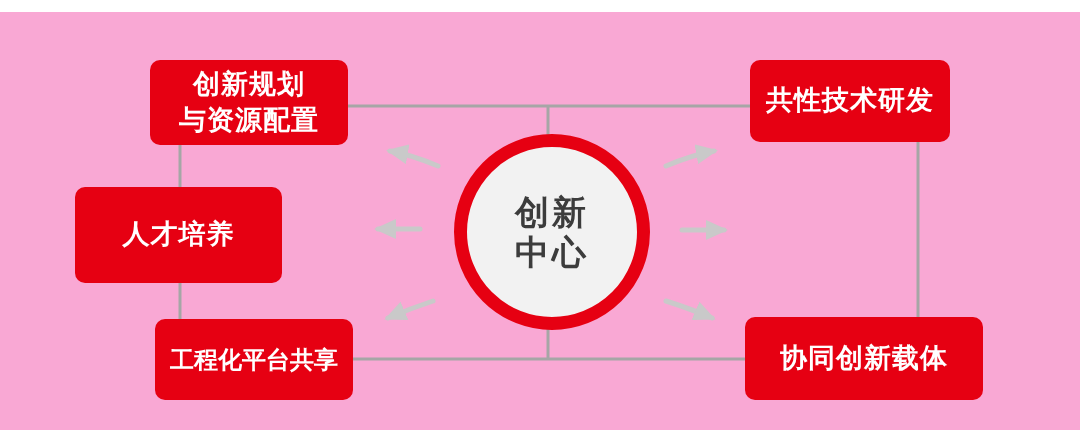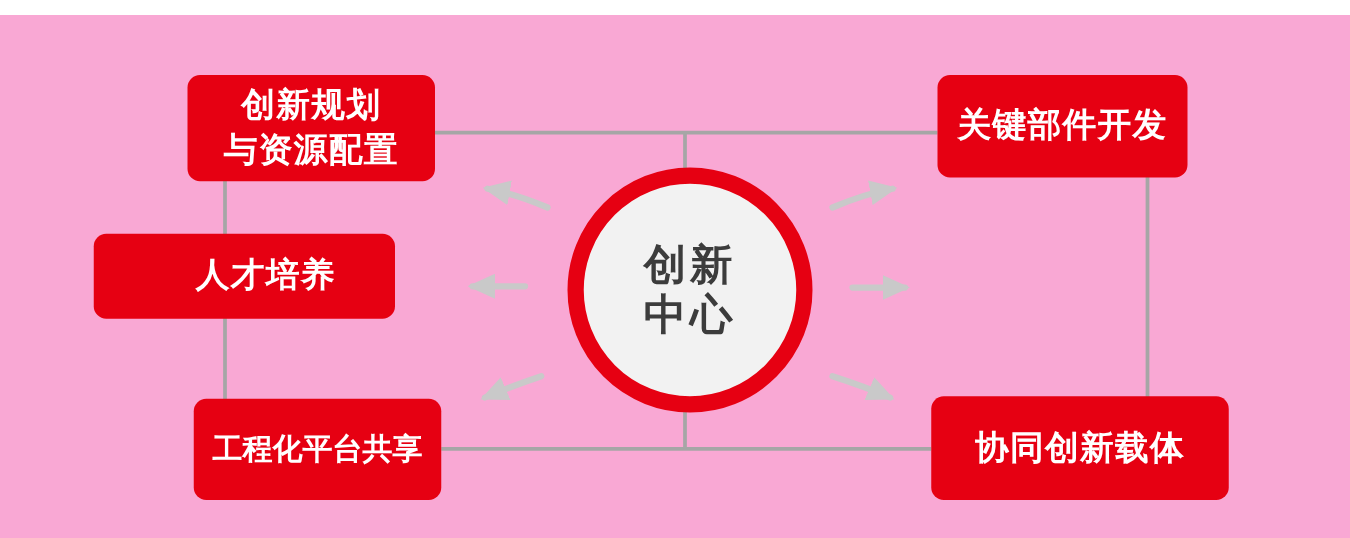--- a/index.html
+++ b/index.html
@@ -36,21 +36,21 @@
   }
   .node .label {
     color: #ffffff;
     font-weight: bold;
     font-size: 27px;
     line-height: 1.3;
     white-space: pre-line;
     letter-spacing: 1px;
   }
   .box-tl { left: 150px; top: 48px;  width: 198px; height: 85px; }
-  .box-ml { left: 75px;  top: 175px; width: 207px; height: 68px; padding-left: 34px; }
+  .box-ml { left: 75px;  top: 175px; width: 207px; height: 96px; }
   .box-bl { left: 155px; top: 307px; width: 198px; height: 81px; }
   .box-bl .label { font-size: 24px; letter-spacing: 0; }
   .box-tr { left: 750px; top: 48px;  width: 200px; height: 82px; }
   .box-mr { left: 825px; top: 175px; width: 203px; height: 80px; }
   .box-br { left: 745px; top: 305px; width: 238px; height: 83px; }
   .center-circle {
     position: absolute;
     z-index: 2;
     left: 454px;
     top: 122px;
@@ -110,21 +110,21 @@
 与资源配置</span>
   </div>
   <div class="node box-ml">
     <span class="label">人才培养</span>
   </div>
   <div class="node box-bl">
     <span class="label">工程化平台共享</span>
   </div>
 
   <div class="node box-tr">
-    <span class="label">关键部件开发</span>
+    <span class="label">共性技术研发</span>
   </div>
   <div class="node box-br">
     <span class="label">协同创新载体</span>
   </div>
 
   <div class="center-circle">
     <span class="label">创新
 中心</span>
   </div>
 

